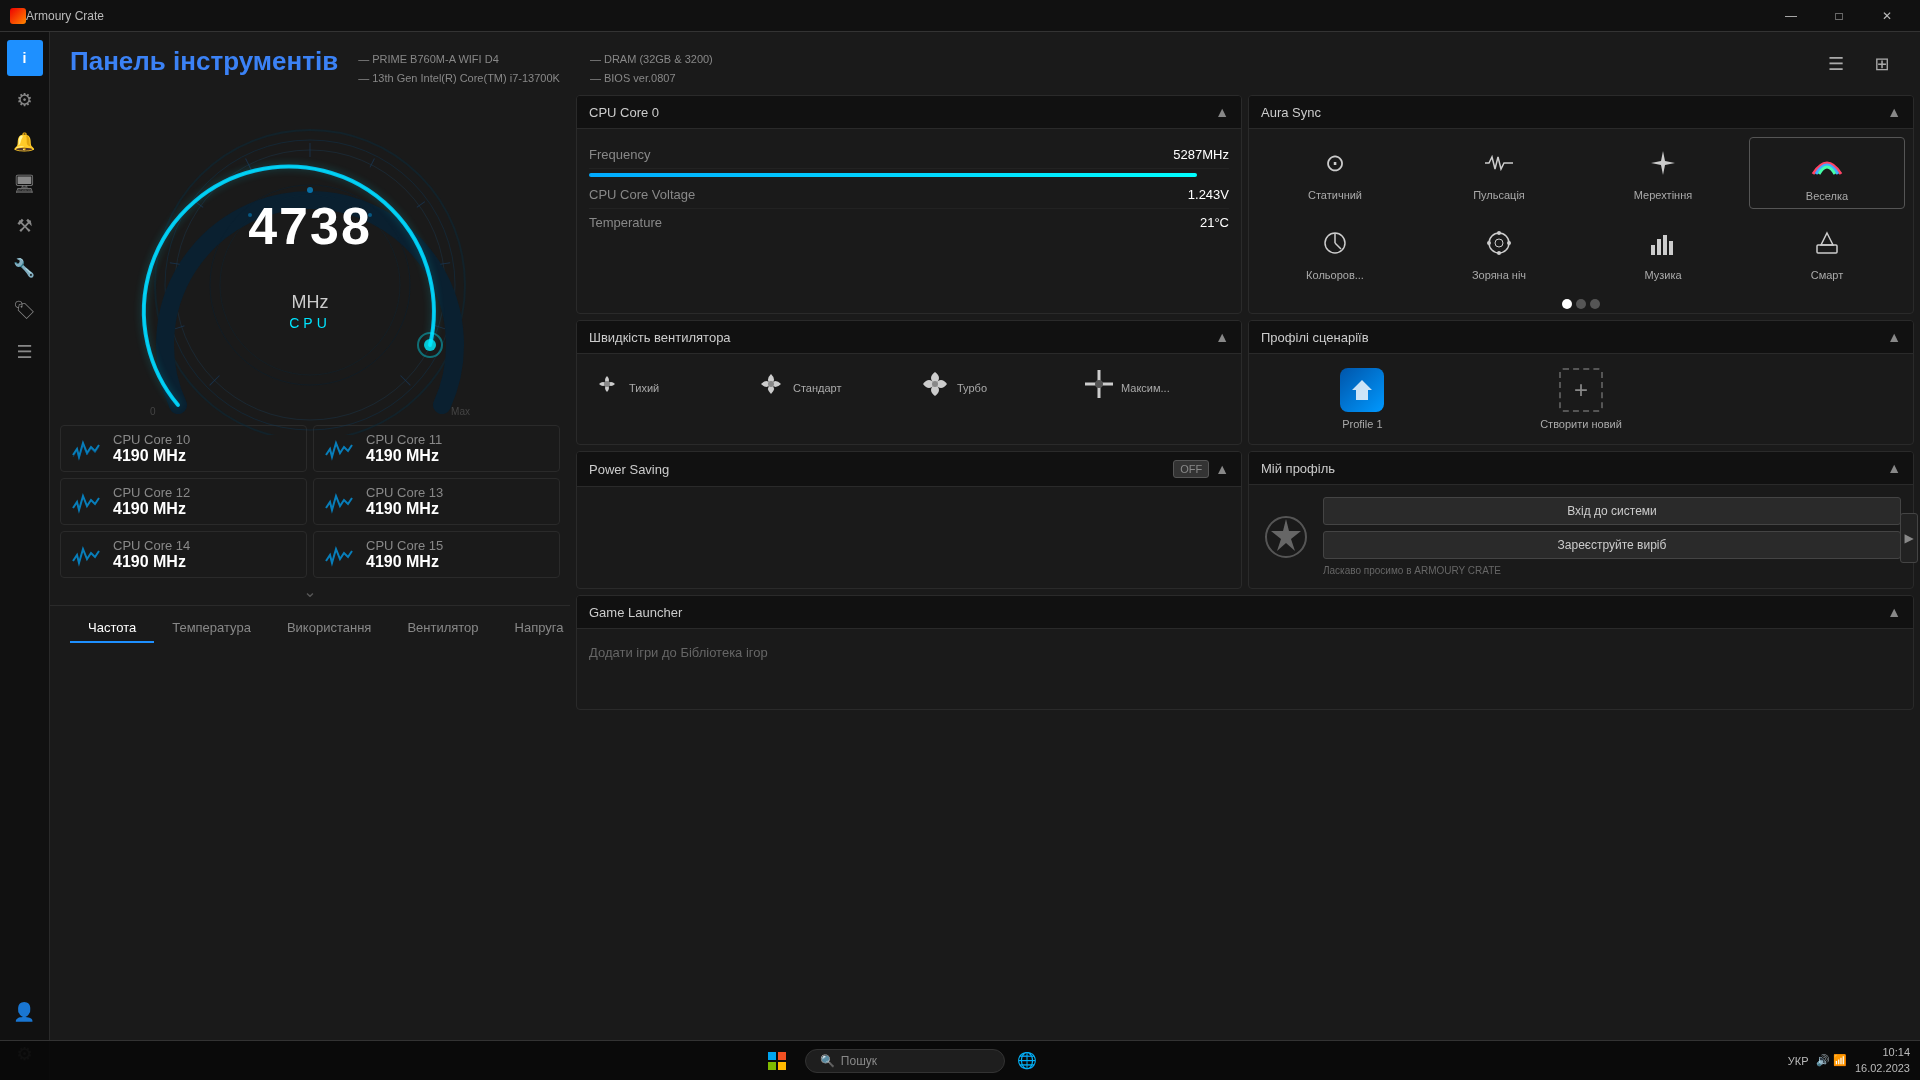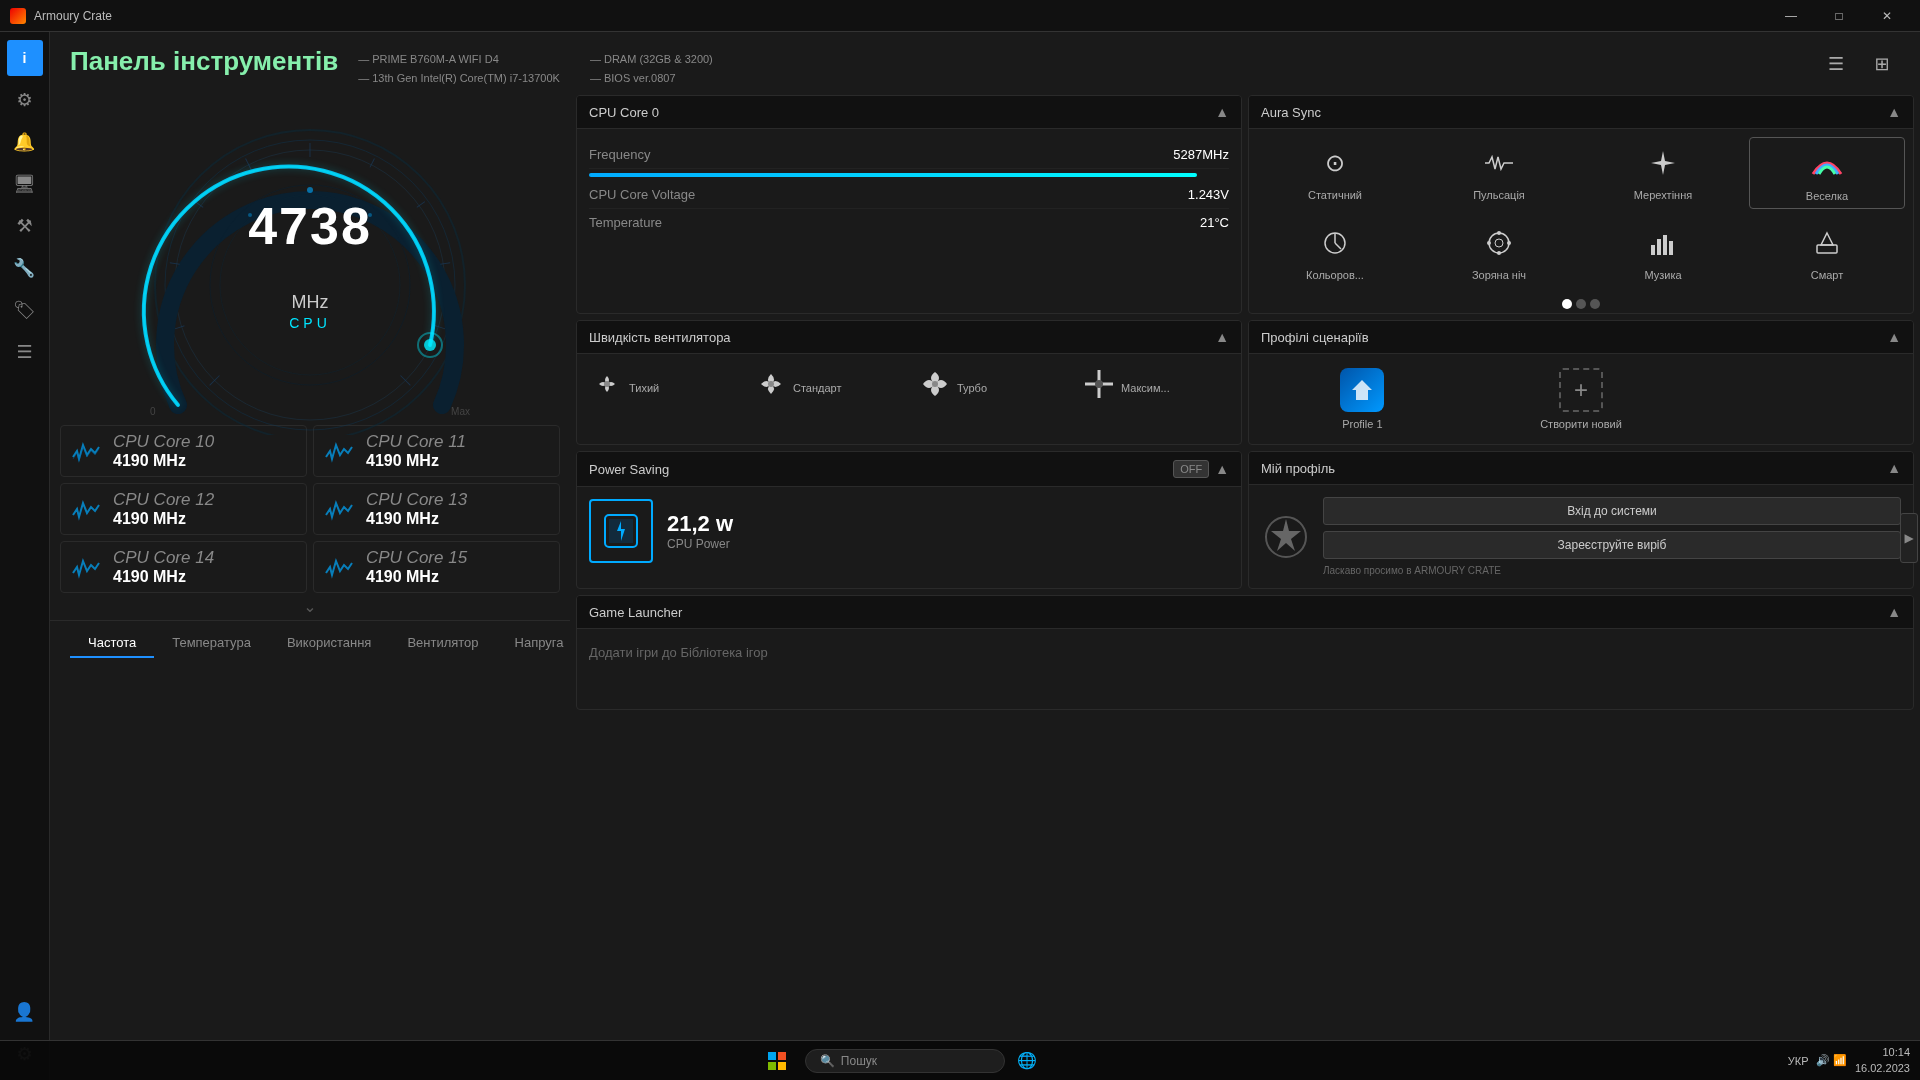--- a/index.html
+++ b/index.html
@@ -11,21 +11,21 @@
       color: #ccc;
       overflow: hidden;
     }
     
     #titlebar {
       height: 32px;
       background: #111;
       display: flex;
       align-items: center;
       padding: 0 10px;
-      gap: 8px;
+      gap: 0;
       border-bottom: 1px solid #333;
     }
     #titlebar .app-icon {
       width: 16px; height: 16px;
       background: linear-gradient(135deg, #e00, #f80);
       border-radius: 3px;
     }
     #titlebar .title-text { font-size: 12px; color: #bbb; }
     #titlebar .win-controls {
       margin-left: auto;
@@ -78,21 +78,21 @@
     
     #header {
       padding: 14px 20px 8px 20px;
       display: flex;
       align-items: flex-start;
       justify-content: space-between;
     }
     #header .page-title {
       font-size: 26px;
       font-weight: bold;
-      color: #86efac;
+      color: #3b82f6;
     }
     #header .system-info {
       font-size: 11px;
       color: #888;
       margin-left: 20px;
       line-height: 1.7;
       padding-top: 4px;
     }
     #header .header-left { display: flex; align-items: flex-start; }
     #header .header-icons { display: flex; gap: 10px; }
@@ -193,21 +193,21 @@
       padding: 6px 10px;
       display: flex;
       align-items: center;
       gap: 10px;
     }
     .core-wave {
       width: 32px; height: 28px;
       flex-shrink: 0;
     }
     .core-info { flex: 1; }
-    .core-name { font-size: 17px; color: #888; font-style: italic; }
+    .core-name { font-size: 13px; color: #888; }
     .core-freq { font-size: 16px; color: #fff; font-weight: bold; }
 
     
     #right-panel {
       flex: 1;
       display: grid;
       grid-template-columns: 1fr 1fr;
       grid-template-rows: auto auto auto auto;
       gap: 6px;
       padding: 0 6px 6px 6px;
@@ -843,33 +843,20 @@
             </div>
           </div>
         </div>
 
         <div class="widget">
           <div class="widget-header">
             <span>Power Saving</span>
             <div class="toggle-container">
               <button class="toggle-switch">OFF</button>
               <button class="collapse-btn">▲</button>
-            </div>
-          </div>
-          <div class="power-body">
-            <div class="power-icon-box">
-              <svg width="40" height="40" viewBox="0 0 40 40">
-                <rect x="4" y="4" width="32" height="32" fill="none" stroke="#00aaff" stroke-width="2" rx="4"></rect>
-                <rect x="8" y="8" width="24" height="24" fill="rgba(0,80,140,0.3)"></rect>
-                <path d="M20 10 L16 20 L20 20 L20 30 L24 18 L20 18 Z" fill="#00aaff"></path>
-              </svg>
-            </div>
-            <div class="power-info">
-              <div class="power-watts">21,2 w</div>
-              <div class="power-label">CPU Power</div>
             </div>
           </div>
         </div>
 
         <div class="widget">
           <div class="widget-header">
             <span>Мій профіль</span>
             <button class="collapse-btn">▲</button>
           </div>
           <div class="my-profile-body" style="flex-direction:row; gap:12px; align-items:center;">

